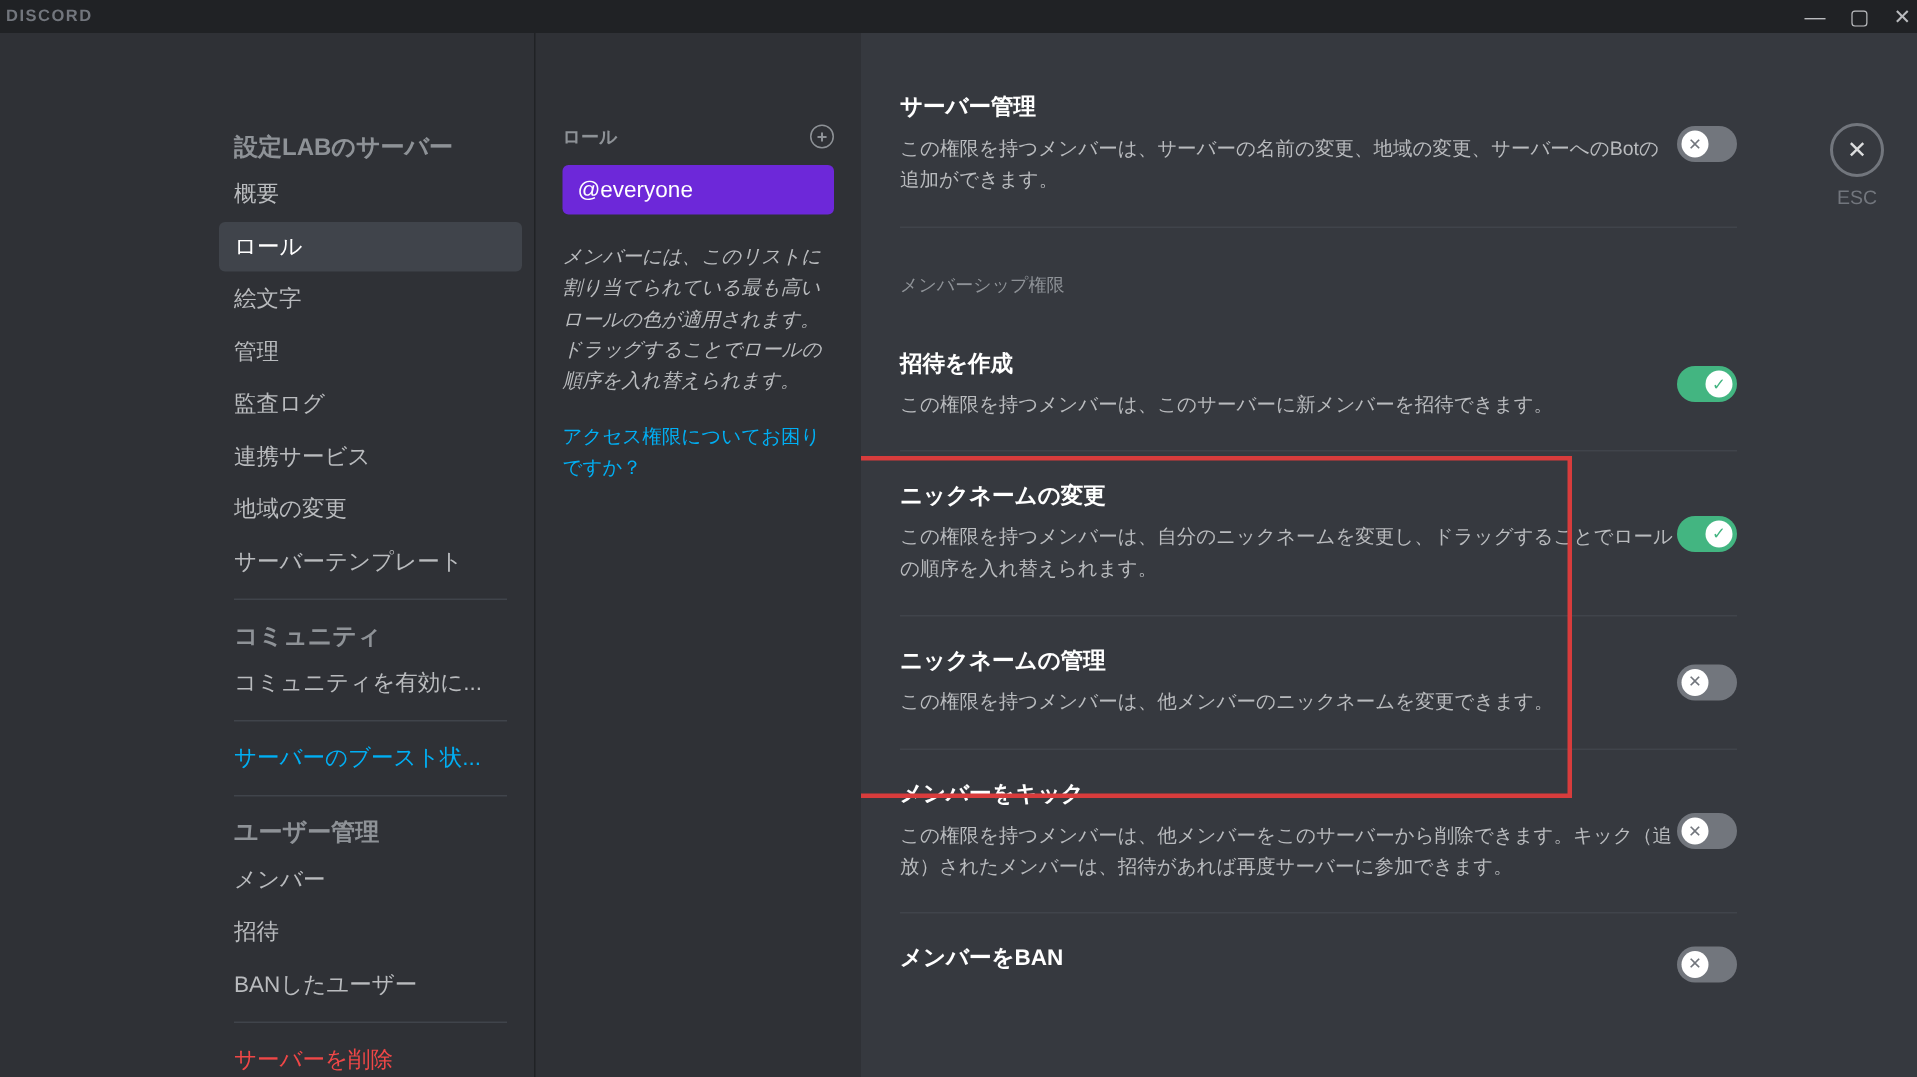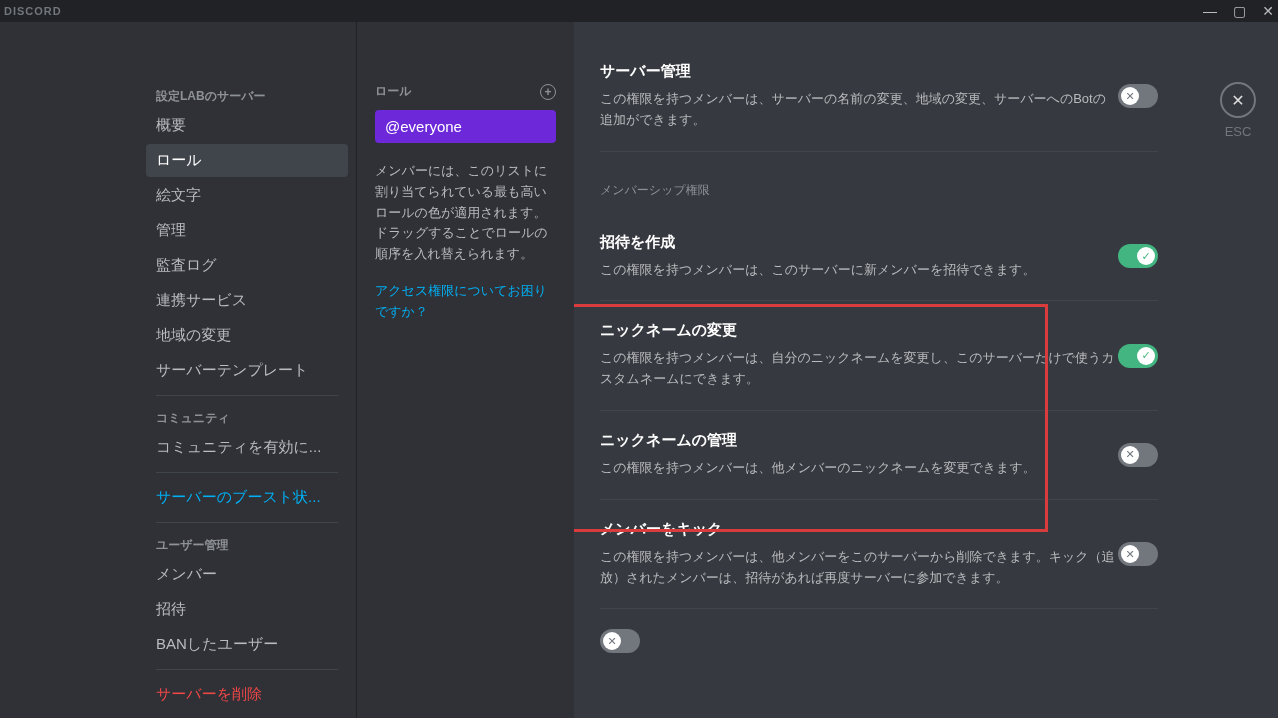--- a/index.html
+++ b/index.html
@@ -4,31 +4,31 @@
 <style>
 * { margin: 0; padding: 0; box-sizing: border-box; font-family: "Hiragino Sans", "Meiryo", sans-serif; }
 body { background: #36393f; color: #dcddde; width: 1278px; height: 718px; overflow: hidden; }
 .titlebar { height: 22px; background: #202225; display: flex; align-items: center; justify-content: space-between; padding: 0 4px; }
 .titlebar-logo { color: #72767d; font-size: 11px; font-weight: 700; letter-spacing: 1px; }
 .titlebar-controls { display: flex; gap: 16px; color: #b9bbbe; font-size: 14px; }
 .titlebar-controls span { cursor: pointer; }
 .main { display: flex; height: 696px; background: #36393f; }
 .left-pad { width: 138px; background: #2f3136; }
 .sidebar { width: 218px; background: #2f3136; padding: 60px 8px 0 8px; overflow-y: auto; }
-.sidebar-header { color: #8e9297; font-size: 12px; font-weight: 600; padding: 6px 10px 4px 10px; }
+.sidebar-header { color: #8e9297; font-size: 16px; font-weight: 600; padding: 6px 10px 4px 10px; }
 .sidebar-item { color: #b9bbbe; font-size: 15px; padding: 7px 10px; border-radius: 4px; cursor: pointer; margin-bottom: 2px; white-space: nowrap; overflow: hidden; text-overflow: ellipsis; }
 .sidebar-item.active { background: #40444b; color: #fff; }
 .sidebar-item.link { color: #00aff4; }
 .sidebar-item.danger { color: #f04747; }
 .sidebar-sep { height: 1px; background: #40444b; margin: 8px 10px; }
 .role-col { width: 218px; background: #2f3136; padding: 60px 18px 0 18px; border-left: 1px solid #202225; }
 .role-col-header { display: flex; justify-content: space-between; align-items: center; color: #8e9297; font-size: 12px; font-weight: 600; margin-bottom: 10px; }
 .role-col-header .plus { color: #8e9297; font-size: 16px; cursor: pointer; }
 .role-pill { background: #6d28d9; color: #fff; padding: 8px 10px; border-radius: 4px; font-size: 15px; cursor: pointer; }
-.role-desc { color: #b9bbbe; font-size: 13px; line-height: 1.6; margin-top: 18px; }
+.role-desc { color: #b9bbbe; font-size: 13px; line-height: 1.6; margin-top: 18px; font-style: italic; }
 .role-help { color: #00aff4; font-size: 13px; margin-top: 16px; cursor: pointer; line-height: 1.6; }
 .content { flex: 1; background: #36393f; padding: 20px 40px 0 26px; overflow-y: auto; position: relative; }
 .perm-section-label { color: #8e9297; font-size: 12px; font-weight: 400; margin: 30px 0 14px 0; }
 .perm { padding: 20px 0; border-bottom: 1px solid #40444b; display: flex; justify-content: space-between; align-items: center; }
 .perm:first-child { padding-top: 20px; }
 .perm-text { flex: 1; }
 .perm-title { color: #fff; font-size: 15px; font-weight: 600; margin-bottom: 8px; }
 .perm-desc { color: #b9bbbe; font-size: 13px; line-height: 1.6; }
 .toggle { width: 40px; height: 24px; border-radius: 12px; position: relative; cursor: pointer; flex-shrink: 0; }
 .toggle.on { background: #43b581; }
@@ -110,21 +110,21 @@
         <div class="perm-desc">この権限を持つメンバーは、このサーバーに新メンバーを招待できます。</div>
       </div>
       <div class="toggle on">
           <div class="toggle-knob">✓</div>
         </div>
     </div>
 
     <div class="perm">
       <div class="perm-text">
         <div class="perm-title">ニックネームの変更</div>
-        <div class="perm-desc">この権限を持つメンバーは、自分のニックネームを変更し、このサーバーだけで使うカスタムネームにできます。</div>
+        <div class="perm-desc">この権限を持つメンバーは、自分のニックネームを変更し、ドラッグすることでロールの順序を入れ替えられます。</div>
       </div>
       <div class="toggle on">
           <div class="toggle-knob">✓</div>
         </div>
     </div>
 
     <div class="perm">
       <div class="perm-text">
         <div class="perm-title">ニックネームの管理</div>
         <div class="perm-desc">この権限を持つメンバーは、他メンバーのニックネームを変更できます。</div>
@@ -138,20 +138,23 @@
       <div class="perm-text">
         <div class="perm-title">メンバーをキック</div>
         <div class="perm-desc">この権限を持つメンバーは、他メンバーをこのサーバーから削除できます。キック（追放）されたメンバーは、招待があれば再度サーバーに参加できます。</div>
       </div>
       <div class="toggle off">
           <div class="toggle-knob">✕</div>
         </div>
     </div>
 
     <div class="perm" style="border-bottom:none;">
+      <div class="perm-text">
+        <div class="perm-title">メンバーをBAN</div>
+      </div>
       <div class="toggle off">
           <div class="toggle-knob">✕</div>
         </div>
     </div>
 
     <div class="highlight-box" style="left:-6px; top:282px; width:480px; height:228px;"></div>
   </div>
 
   <div class="close-col">
     <div class="close-btn">

